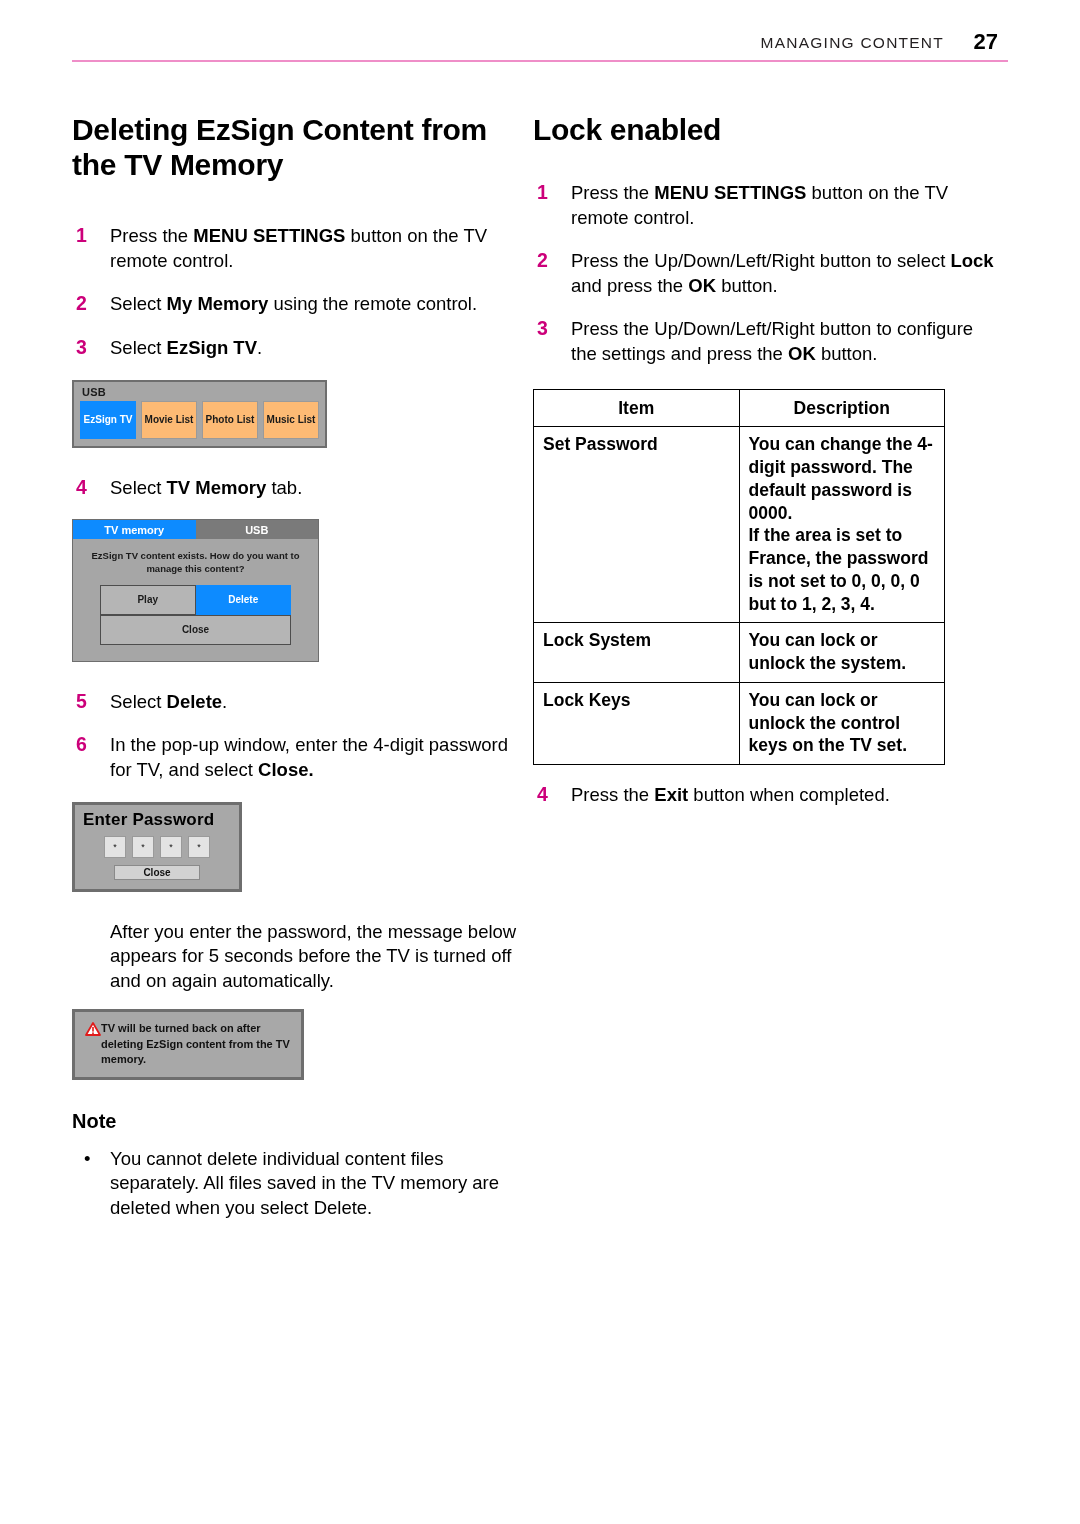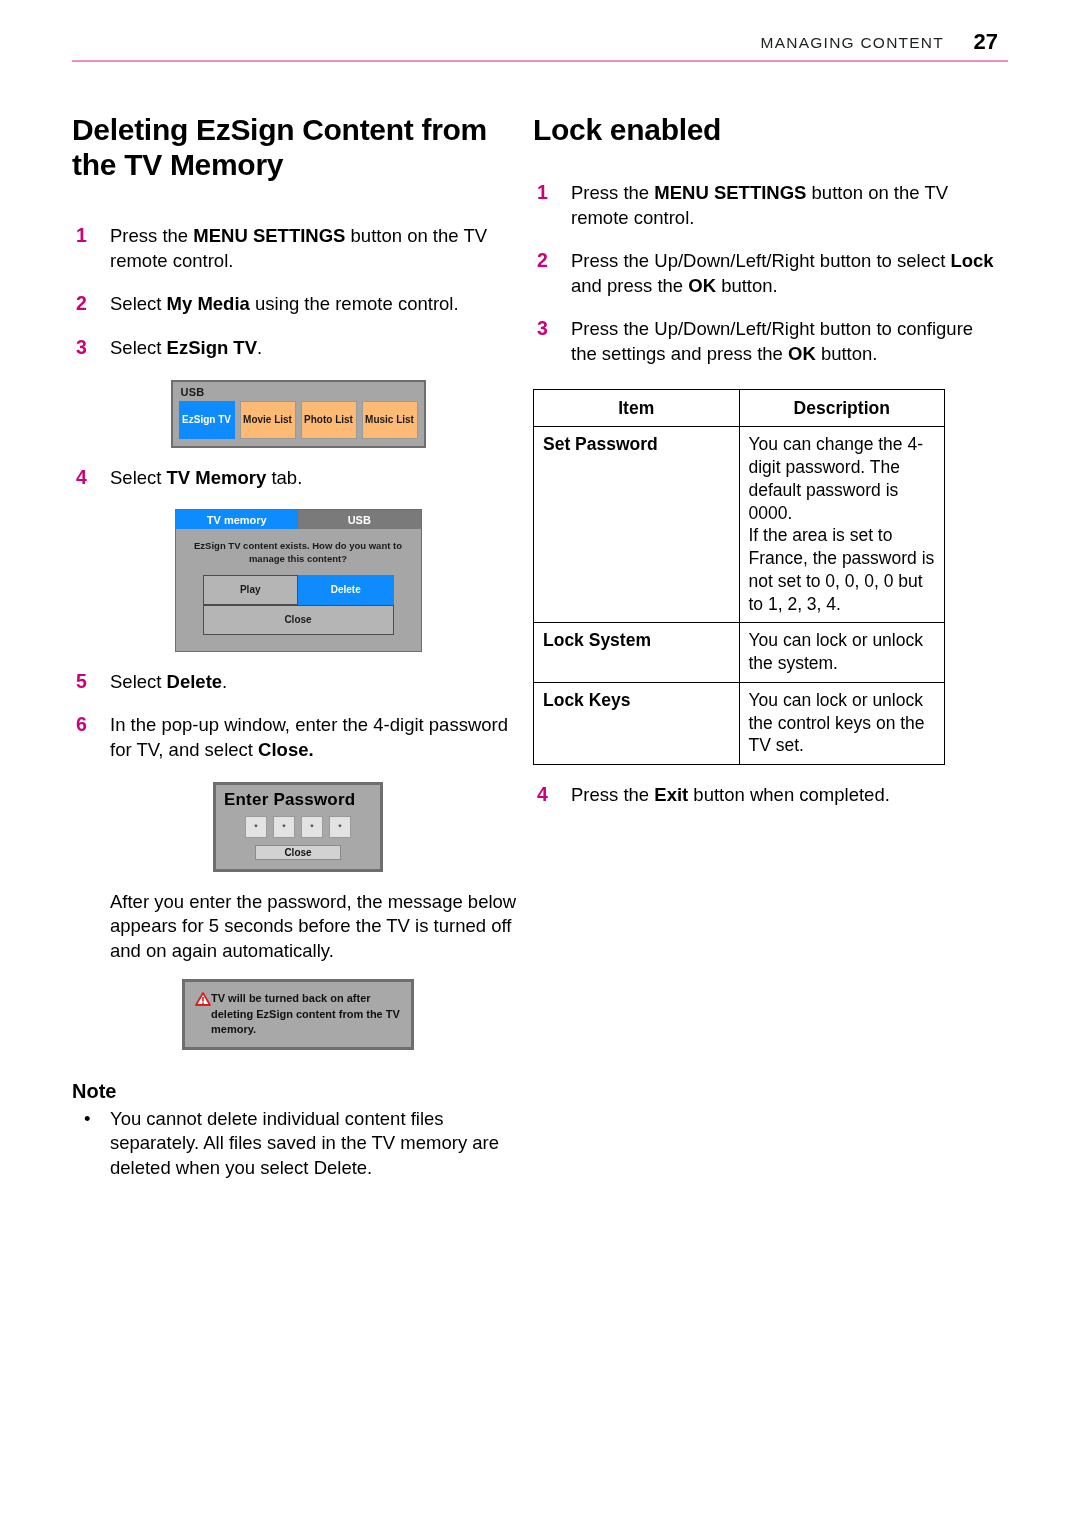--- a/index.html
+++ b/index.html
@@ -90,23 +90,23 @@
 
   .plain-para {
     padding-left: 38px;
     margin-bottom: 16px;
     font-size: 18.5px;
     line-height: 1.33;
   }
 
   
   .figure {
-    margin: 14px 0 18px 0;
-    display: flex;
-    justify-content: center;
+    margin: 14px 0 28px 0;
+    display: flex;
+    justify-content: flex-start;
   }
 
   
   .usb-panel {
     width: 255px;
     background: #a6a6a6;
     border: 2px solid #6e6e6e;
     padding: 4px 6px 7px 6px;
     box-sizing: border-box;
   }
@@ -256,21 +256,21 @@
     font-size: 11px;
     font-weight: bold;
     line-height: 1.38;
     color: #111;
   }
 
   
   .note-heading {
     font-size: 20px;
     font-weight: bold;
-    margin: 30px 0 4px 0;
+    margin: 30px 0 14px 0;
   }
   .note-item {
     position: relative;
     padding-left: 38px;
     font-size: 18.5px;
     line-height: 1.33;
   }
   .note-item .bullet {
     position: absolute;
     left: 12px;
@@ -291,21 +291,21 @@
     font-size: 17.5px;
     line-height: 1.3;
   }
   table.spec th {
     text-align: center;
     font-weight: bold;
     padding-top: 7px;
     padding-bottom: 7px;
   }
   table.spec td.item { font-weight: bold; width: 127px; }
-  table.spec td.desc { font-weight: normal; }
+  table.spec td.desc { font-weight: bold; }
 </style>
 </head>
 <body>
 
 <div class="page-header">
   <div class="header-title">MANAGING CONTENT</div>
   <div class="header-page-number">27</div>
   <div class="header-rule" style="background: rgb(239, 142, 200);"></div>
 </div>
 
@@ -314,21 +314,21 @@
   <h1 class="section-title">Deleting EzSign Content from the TV Memory</h1>
   <div class="title-gap-left"></div>
 
   <div class="step">
     <span class="num" style="color: rgb(204, 0, 122);">1</span>
     <span>Press the <b>MENU SETTINGS</b> button on the TV remote control.</span>
   </div>
 
   <div class="step">
     <span class="num" style="color: rgb(204, 0, 122);">2</span>
-    <span>Select <b>My Media</b> using the remote control.</span>
+    <span>Select <b>My Memory</b> using the remote control.</span>
   </div>
 
   <div class="step">
     <span class="num" style="color: rgb(204, 0, 122);">3</span>
     <span>Select <b>EzSign TV</b>.</span>
   </div>
 
   <div class="figure">
     <div class="usb-panel">
       <div class="usb-label">USB</div>

